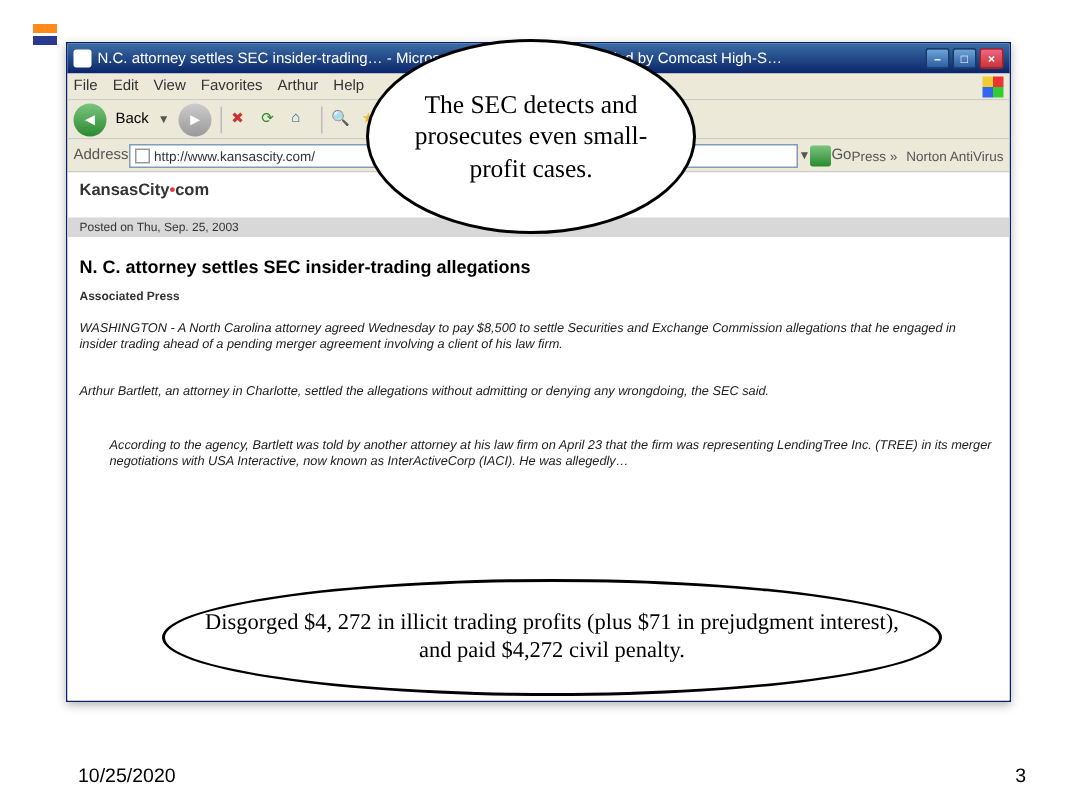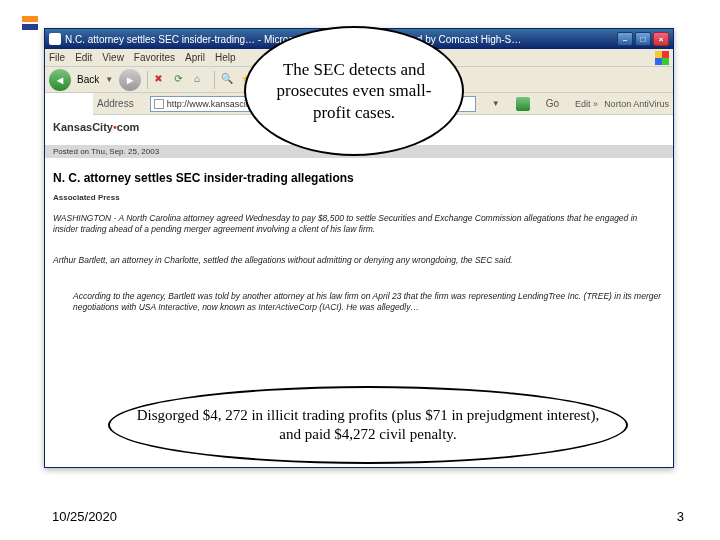--- a/index.html
+++ b/index.html
@@ -15,21 +15,21 @@
   .win-btns { display: flex; gap: 2px; }
   .win-btn { width: 16px; height: 14px; background: linear-gradient(#6fa4d8,#2a5ca0); border: 1px solid #1a3a6a; border-radius: 2px; display: flex; align-items: center; justify-content: center; color: #fff; font-size: 8px; font-weight: bold; }
   .win-btn.close { background: linear-gradient(#e68,#c33); border-color: #a22; }
   .menubar { height: 18px; background: #ece9d8; display: flex; align-items: center; padding: 0 4px; gap: 10px; font-size: 10px; color: #333; border-bottom: 1px solid #ccc; }
   .menubar .win-logo { margin-left: auto; width: 14px; height: 14px; background: conic-gradient(#e33 0 25%,#3c3 0 50%,#36e 0 75%,#ec3 0 100%); }
   .toolbar { height: 26px; background: #ece9d8; border-bottom: 1px solid #ccc; display: flex; align-items: center; padding: 0 4px; gap: 6px; font-size: 10px; }
   .nav-btn { width: 22px; height: 22px; border-radius: 11px; background: linear-gradient(#7bc47f,#2a8a2f); display: flex; align-items: center; justify-content: center; color: #fff; font-size: 11px; }
   .nav-btn.fwd { background: linear-gradient(#ccc,#999); }
   .tb-icon { width: 14px; height: 14px; }
   .tb-sep { width: 1px; height: 18px; background: #bbb; }
-  .addressbar { height: 22px; background: #ece9d8; border-bottom: 1px solid #ccc; display: flex; align-items: center; padding: 0 4px; gap: 16px; font-size: 10px; color: #555; margin-left: 48px; }
+  .addressbar { height: 22px; background: #ece9d8; border-bottom: 1px solid #ccc; display: flex; align-items: center; padding: 0 4px; gap: 0; font-size: 10px; color: #555; }
   .addr-input { flex: 1; height: 16px; background: #fff; border: 1px solid #7f9db9; display: flex; align-items: center; padding: 0 3px; gap: 3px; font-size: 9px; color: #333; overflow: hidden; }
   .addr-page-icon { width: 10px; height: 10px; background: #fff; border: 1px solid #999; }
   .addr-right { display: flex; align-items: center; gap: 6px; font-size: 9px; color: #555; }
   .go-btn { width: 14px; height: 14px; border-radius: 2px; background: linear-gradient(#7bc47f,#2a8a2f); }
   .content { position: relative; height: calc(100% - 86px); background: #fff; overflow: hidden; font-size: 9px; color: #333; }
   .kc-logo { position: absolute; top: 6px; left: 8px; font-weight: bold; font-size: 11px; }
   .kc-logo .dot { color: #e33; }
   .posted { position: absolute; top: 30px; left: 0; right: 0; background: #d8d8d8; padding: 2px 8px; font-size: 8px; color: #333; }
   .headline { position: absolute; top: 56px; left: 8px; font-weight: bold; font-size: 12px; color: #000; }
   .ap { position: absolute; top: 78px; left: 8px; font-size: 8px; font-weight: bold; color: #333; }
@@ -61,21 +61,21 @@
         <div class="win-btn">–</div>
         <div class="win-btn">□</div>
         <div class="win-btn close">×</div>
       </div>
     </div>
     <div class="menubar">
       <span>File</span>
       <span>Edit</span>
       <span>View</span>
       <span>Favorites</span>
-      <span>April</span>
+      <span>Arthur</span>
       <span>Help</span>
       <span class="win-logo"></span>
     </div>
     <div class="toolbar">
       <div class="nav-btn">◄</div>
       <span>Back</span>
       <span style="font-size:8px;color:#555;">▼</span>
       <div class="nav-btn fwd">►</div>
       <span class="tb-sep"></span>
       <span class="tb-icon" style="color:#c33;">✖</span>
@@ -92,21 +92,21 @@
     <div class="addressbar">
       <span>Address</span>
       <div class="addr-input">
         <span class="addr-page-icon"></span>
         <span>http://www.kansascity.com/</span>
       </div>
       <span style="font-size:8px;color:#555;">▼</span>
       <span class="go-btn"></span>
       <span>Go</span>
       <div class="addr-right">
-        <span>Edit »</span>
+        <span>Press »</span>
         <span>Norton AntiVirus</span>
       </div>
     </div>
     <div class="content">
       <div class="kc-logo">
         <span>KansasCity</span><span class="dot">•</span><span>com</span>
       </div>
       <div class="posted">Posted on Thu, Sep. 25, 2003</div>
       <div class="headline">N. C. attorney settles SEC insider-trading allegations</div>
       <div class="ap">Associated Press</div>

